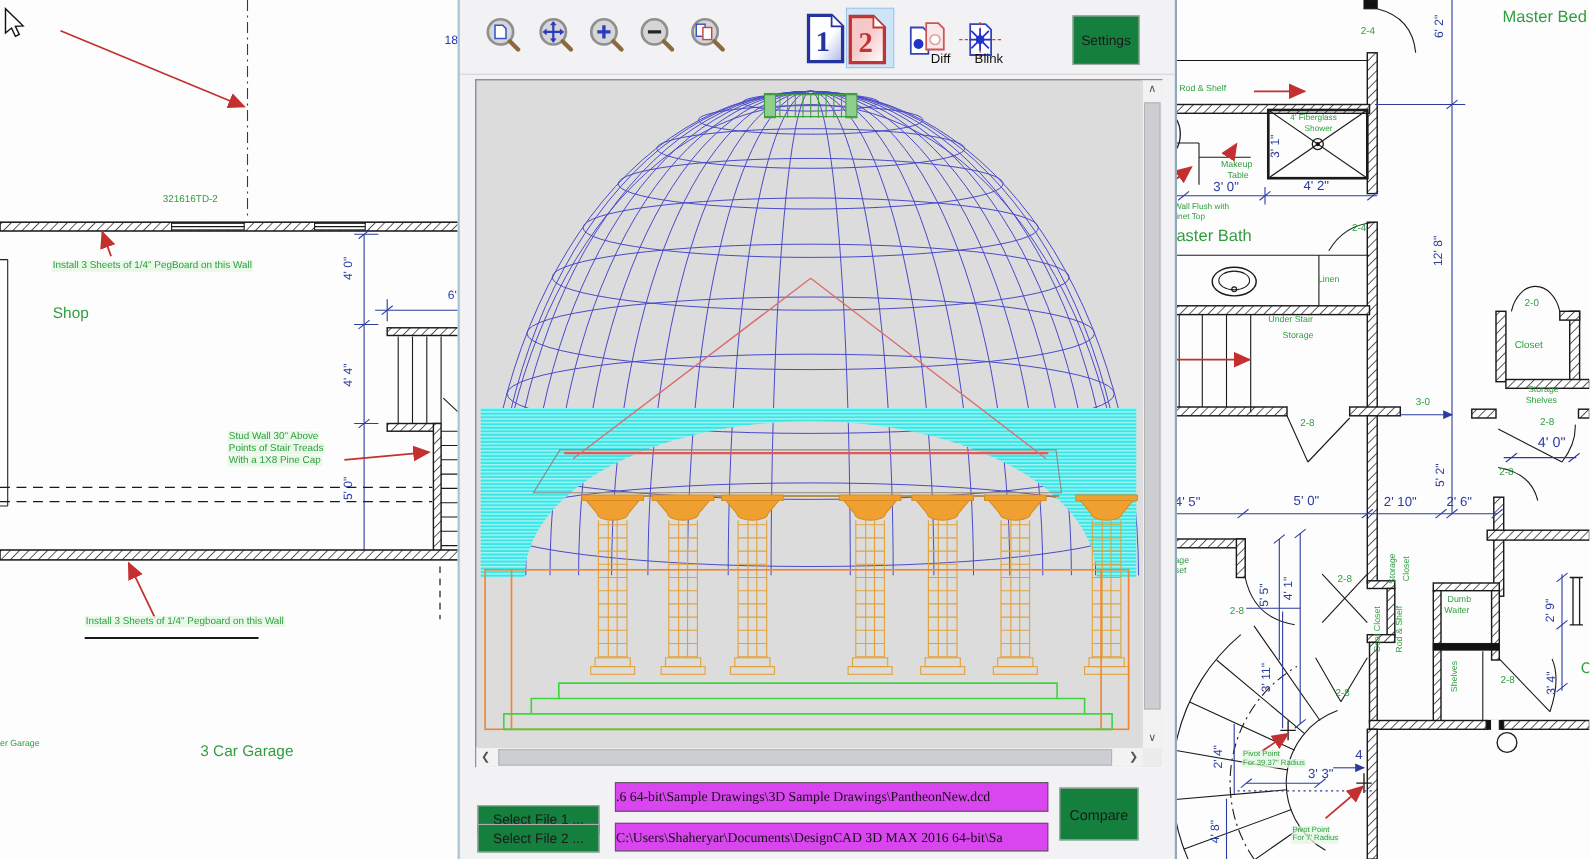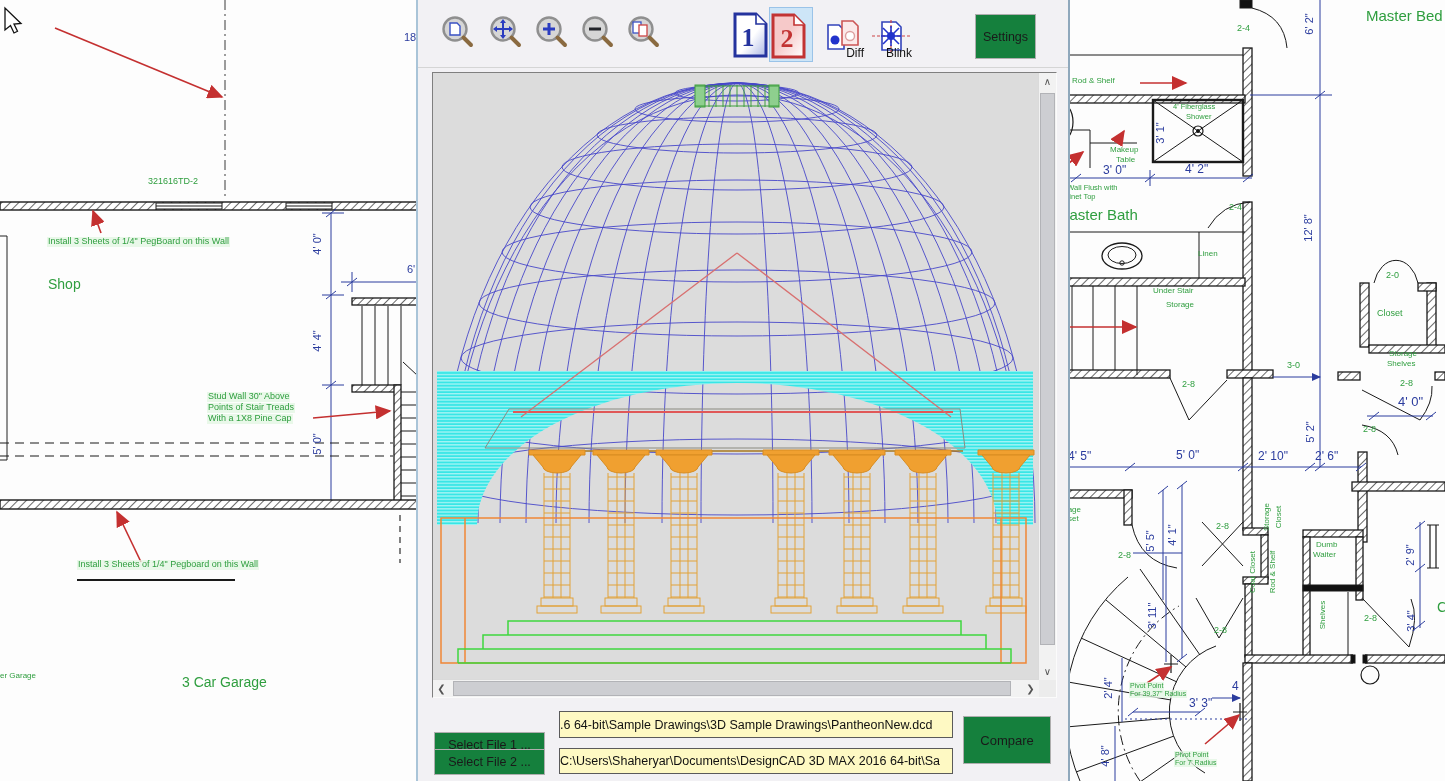--- a/index.html
+++ b/index.html
@@ -27,22 +27,22 @@
           font-family:"Liberation Sans",sans-serif;cursor:pointer;}
   #preview{position:absolute;left:14px;top:72px;width:625px;height:626px;background:#dcdcdc;
            border:1px solid #7f7f7f;border-bottom-color:#fbfbfb;border-right-color:#fbfbfb;
            box-shadow:inset 1px 1px 0 #a8a8a8;box-sizing:border-box;}
   #pvcanvas{position:absolute;left:0;top:0;width:606px;height:607px;overflow:hidden;}
   .vscroll{position:absolute;right:0;top:0;width:17px;height:607px;background:#f2f2f2;border-left:1px solid #dadada;}
   .hscroll{position:absolute;left:0;bottom:0;width:606px;height:17px;background:#f2f2f2;border-top:1px solid #dadada;}
   .sarrow{position:absolute;width:17px;height:17px;color:#555;font-size:10px;line-height:17px;
           text-align:center;cursor:pointer;}
   .thumb{position:absolute;background:#cdced2;border:1px solid #b2b3b7;box-sizing:border-box;cursor:pointer;}
-  .field{position:absolute;background:#fef9c3;border:1px solid #5a5a5a;font-size:12.5px;color:#111;
-         font-family:Liberation Sans, sans-serif;padding:0 0;box-sizing:border-box;}
+  .field{position:absolute;background:#d946ef;border:1px solid #5a5a5a;font-size:12.5px;color:#111;
+         font-family:Liberation Serif, serif;padding:0 0;box-sizing:border-box;}
   .scorner{position:absolute;right:0;bottom:0;width:17px;height:17px;background:#ececec;}
 </style>
 </head>
 <body>
 
 <div id="stage">
 
   <svg class="abs" width="1445" height="781" style="left:0;top:0;z-index:1;">
     <defs>
       <pattern id="hatch" width="6" height="6" patternUnits="userSpaceOnUse" patternTransform="rotate(45)">
@@ -474,19 +474,19 @@
         <div class="thumb" style="left:20px;top:1px;width:558px;height:15px;"></div>
         <div class="sarrow" style="right:0;">❯</div>
       </div>
       <div class="scorner"></div>
     </div>
 
     <button class="winbtn" style="left:16px;top:712px;width:111px;height:26px;margin-top:20px;">Select File 1 ...</button>
     <input class="field" readonly="" style="left: 141px; top: 711px; width: 394px; height: 27px;" value=".6 64-bit\Sample Drawings\3D Sample Drawings\PantheonNew.dcd">
     <button class="winbtn" style="left:16px;top:749px;width:111px;height:26px;">Select File 2 ...</button>
     <input class="field" readonly="" style="left: 141px; top: 748px; width: 394px; height: 26px;" value="C:\Users\Shaheryar\Documents\DesignCAD 3D MAX 2016 64-bit\Sa">
-    <button class="winbtn" style="left:545px;top:716px;width:88px;height:48px;font-size:13px;">Compare</button>
+    <button class="winbtn" style="left:545px;top:716px;width:72px;height:48px;font-size:13px;">Compare</button>
   </div>
 
   <svg class="abs" width="24" height="30" style="left:2px;top:6px;z-index:30;">
     <path d="M3,2 L3,24 L8.5,19.5 L12,27 L15.5,25.3 L12,18 L19,17.5 Z" fill="#fff" stroke="#111" stroke-width="1.3"></path>
   </svg>
 </div>
 
 </body></html>

